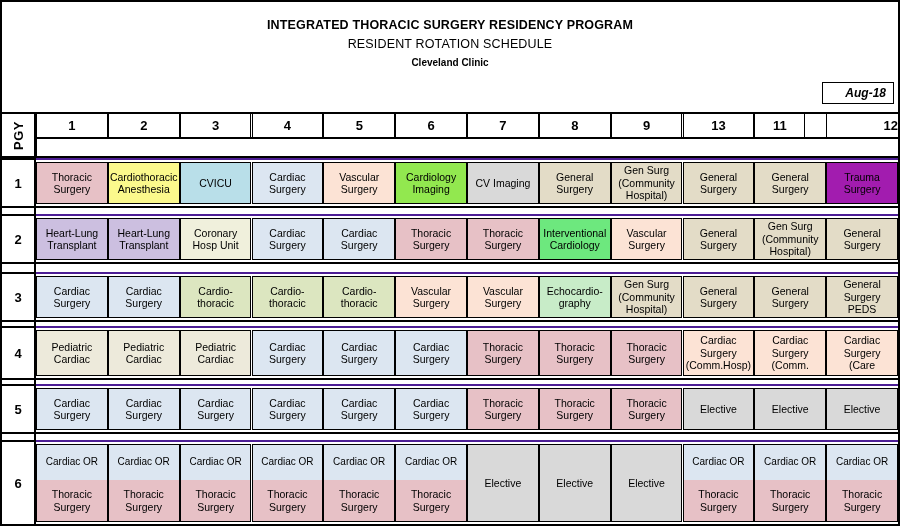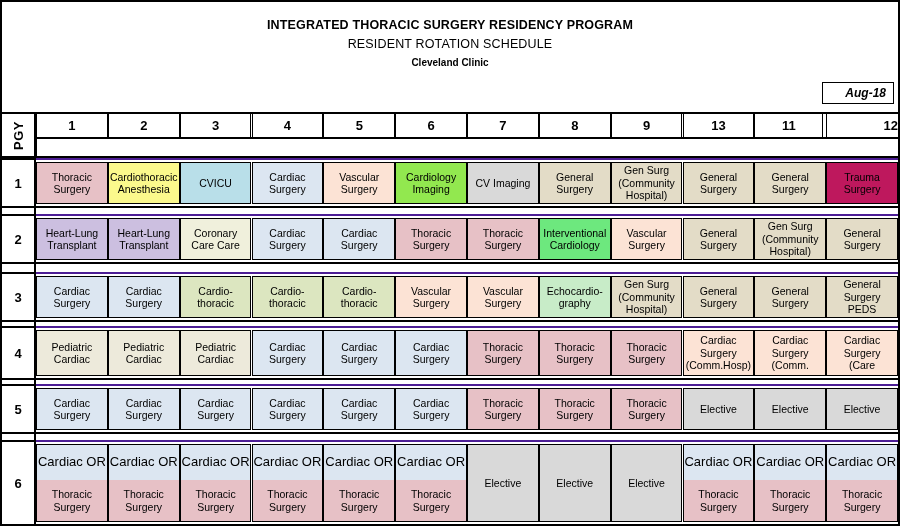--- a/index.html
+++ b/index.html
@@ -85,21 +85,21 @@
     display:flex;flex-direction:column;align-items:center;justify-content:center;
     font-size:10.5px;line-height:12.5px;text-align:center;
     overflow:hidden;
     padding:0 1px;
   }
   .cell span{display:block;white-space:nowrap;}
   .split{padding:0;justify-content:flex-start;}
   .split .top{
     width:100%;flex:0 0 auto;
     display:flex;align-items:center;justify-content:center;
-    font-size:13px;line-height:12.5px;box-sizing:border-box;
+    font-size:10px;line-height:12.5px;box-sizing:border-box;
   }
   .split .bot{
     width:100%;flex:1 1 auto;
     display:flex;flex-direction:column;align-items:center;justify-content:center;
     font-size:10.5px;line-height:12.5px;box-sizing:border-box;
   }
 </style>
 </head>
 <body>
 
@@ -128,21 +128,21 @@
         <div class="hcell" style="left: 0px; width: 71.8333px; border-left: 1.5px solid rgb(0, 0, 0);">1</div>
         <div class="hcell" style="left: 71.8333px; width: 71.8333px; border-left: 1.5px solid rgb(0, 0, 0);">2</div>
         <div class="hcell" style="left: 143.667px; width: 71.8333px; border-left: 1.5px solid rgb(0, 0, 0);">3</div>
         <div class="hcell" style="left: 215.5px; width: 71.8333px; border-left: 1.5px solid rgb(0, 0, 0);">4</div>
         <div class="hcell" style="left: 287.333px; width: 71.8333px; border-left: 1.5px solid rgb(0, 0, 0);">5</div>
         <div class="hcell" style="left: 359.167px; width: 71.8333px; border-left: 1.5px solid rgb(0, 0, 0);">6</div>
         <div class="hcell" style="left: 431px; width: 71.8333px; border-left: 1.5px solid rgb(0, 0, 0);">7</div>
         <div class="hcell" style="left: 502.833px; width: 71.8333px; border-left: 1.5px solid rgb(0, 0, 0);">8</div>
         <div class="hcell" style="left: 574.667px; width: 71.8333px; border-left: 1.5px solid rgb(0, 0, 0);">9</div>
         <div class="hcell" style="left: 646.5px; width: 71.8333px; border-left: 1.5px solid rgb(0, 0, 0);">13</div>
-        <div class="hcell" style="left: 718.333px; width: 69px; border-left: 1.5px solid rgb(0, 0, 0);">11</div>
+        <div class="hcell" style="left: 718.333px; width: 51px; border-left: 1.5px solid rgb(0, 0, 0);">11</div>
         <div class="hcell" style="left: 790.167px; width: 71.8333px; border-right: none; border-left: 1.5px solid rgb(0, 0, 0); text-align: right;">12</div>
       </div>
     <div class="headgap"></div>
   <div class="datarow" style="top: 44px; height: 50px;">
         <div class="cell" style="left: 0px; width: 71.8333px; height: 42px; background: rgb(231, 193, 198);">
           <span>Thoracic</span>
           <span>Surgery</span>
         </div>
         <div class="cell" style="left: 143.667px; width: 71.8333px; height: 42px; background: rgb(185, 223, 233);">
           <span>CVICU</span>
@@ -176,37 +176,37 @@
           <span>Hospital)</span>
         </div>
         <div class="cell" style="left: 646.5px; width: 71.8333px; height: 42px; background: rgb(227, 220, 199);">
           <span>General</span>
           <span>Surgery</span>
         </div>
         <div class="cell" style="left: 718.333px; width: 71.8333px; height: 42px; background: rgb(227, 220, 199);">
           <span>General</span>
           <span>Surgery</span>
         </div>
-        <div class="cell" style="left: 790.167px; width: 71.8333px; height: 42px; background: #be185d;">
+        <div class="cell" style="left: 790.167px; width: 71.8333px; height: 42px; background: #a21caf;">
           <span>Trauma</span>
           <span>Surgery</span>
         </div>
       </div>
       <div class="datarow" style="top: 100px; height: 50px;">
         <div class="cell" style="left: 0px; width: 71.8333px; height: 42px; background: rgb(204, 191, 224);">
           <span>Heart-Lung</span>
           <span>Transplant</span>
         </div>
         <div class="cell" style="left: 71.8333px; width: 71.8333px; height: 42px; background: rgb(204, 191, 224);">
           <span>Heart-Lung</span>
           <span>Transplant</span>
         </div>
         <div class="cell" style="left: 143.667px; width: 71.8333px; height: 42px; background: rgb(240, 240, 220);">
           <span>Coronary</span>
-          <span>Care Care</span>
+          <span>Hosp Unit</span>
         </div>
         <div class="cell" style="left: 215.5px; width: 71.8333px; height: 42px; background: rgb(220, 230, 241);">
           <span>Cardiac</span>
           <span>Surgery</span>
         </div>
         <div class="cell" style="left: 287.333px; width: 71.8333px; height: 42px; background: rgb(220, 230, 241);">
           <span>Cardiac</span>
           <span>Surgery</span>
         </div>
         <div class="cell" style="left: 359.167px; width: 71.8333px; height: 42px; background: rgb(231, 193, 198);">

